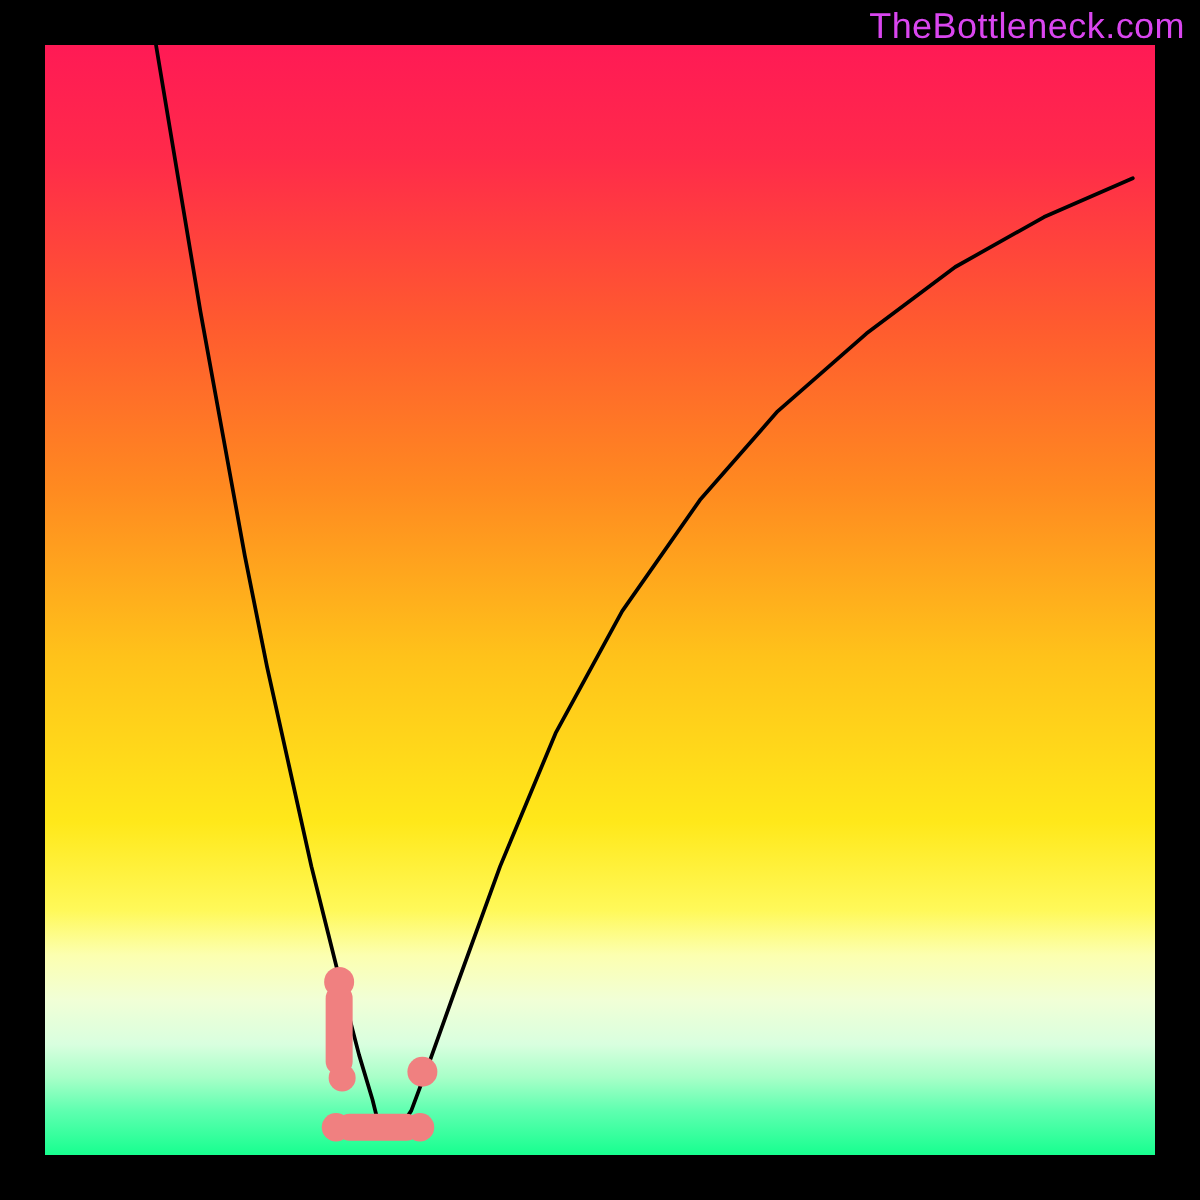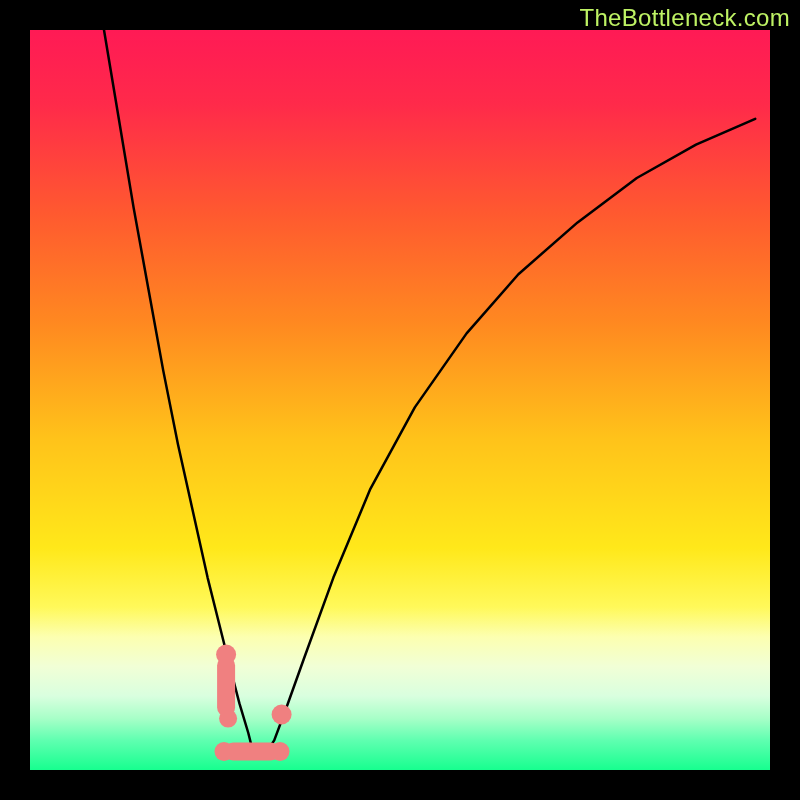--- a/index.html
+++ b/index.html
@@ -14,21 +14,21 @@
   .frame {
     position: relative;
     width: 800px;
     height: 800px;
     background: #000;
   }
   .watermark {
     position: absolute;
     top: 4px;
     right: 10px;
-    color: #bef264;
+    color: #d946ef;
     font-size: 24px;
     font-weight: 500;
     letter-spacing: 0.3px;
     z-index: 5;
     text-align: right;
   }
   .plot {
     position: absolute;
     left: 30px;
     top: 30px;

